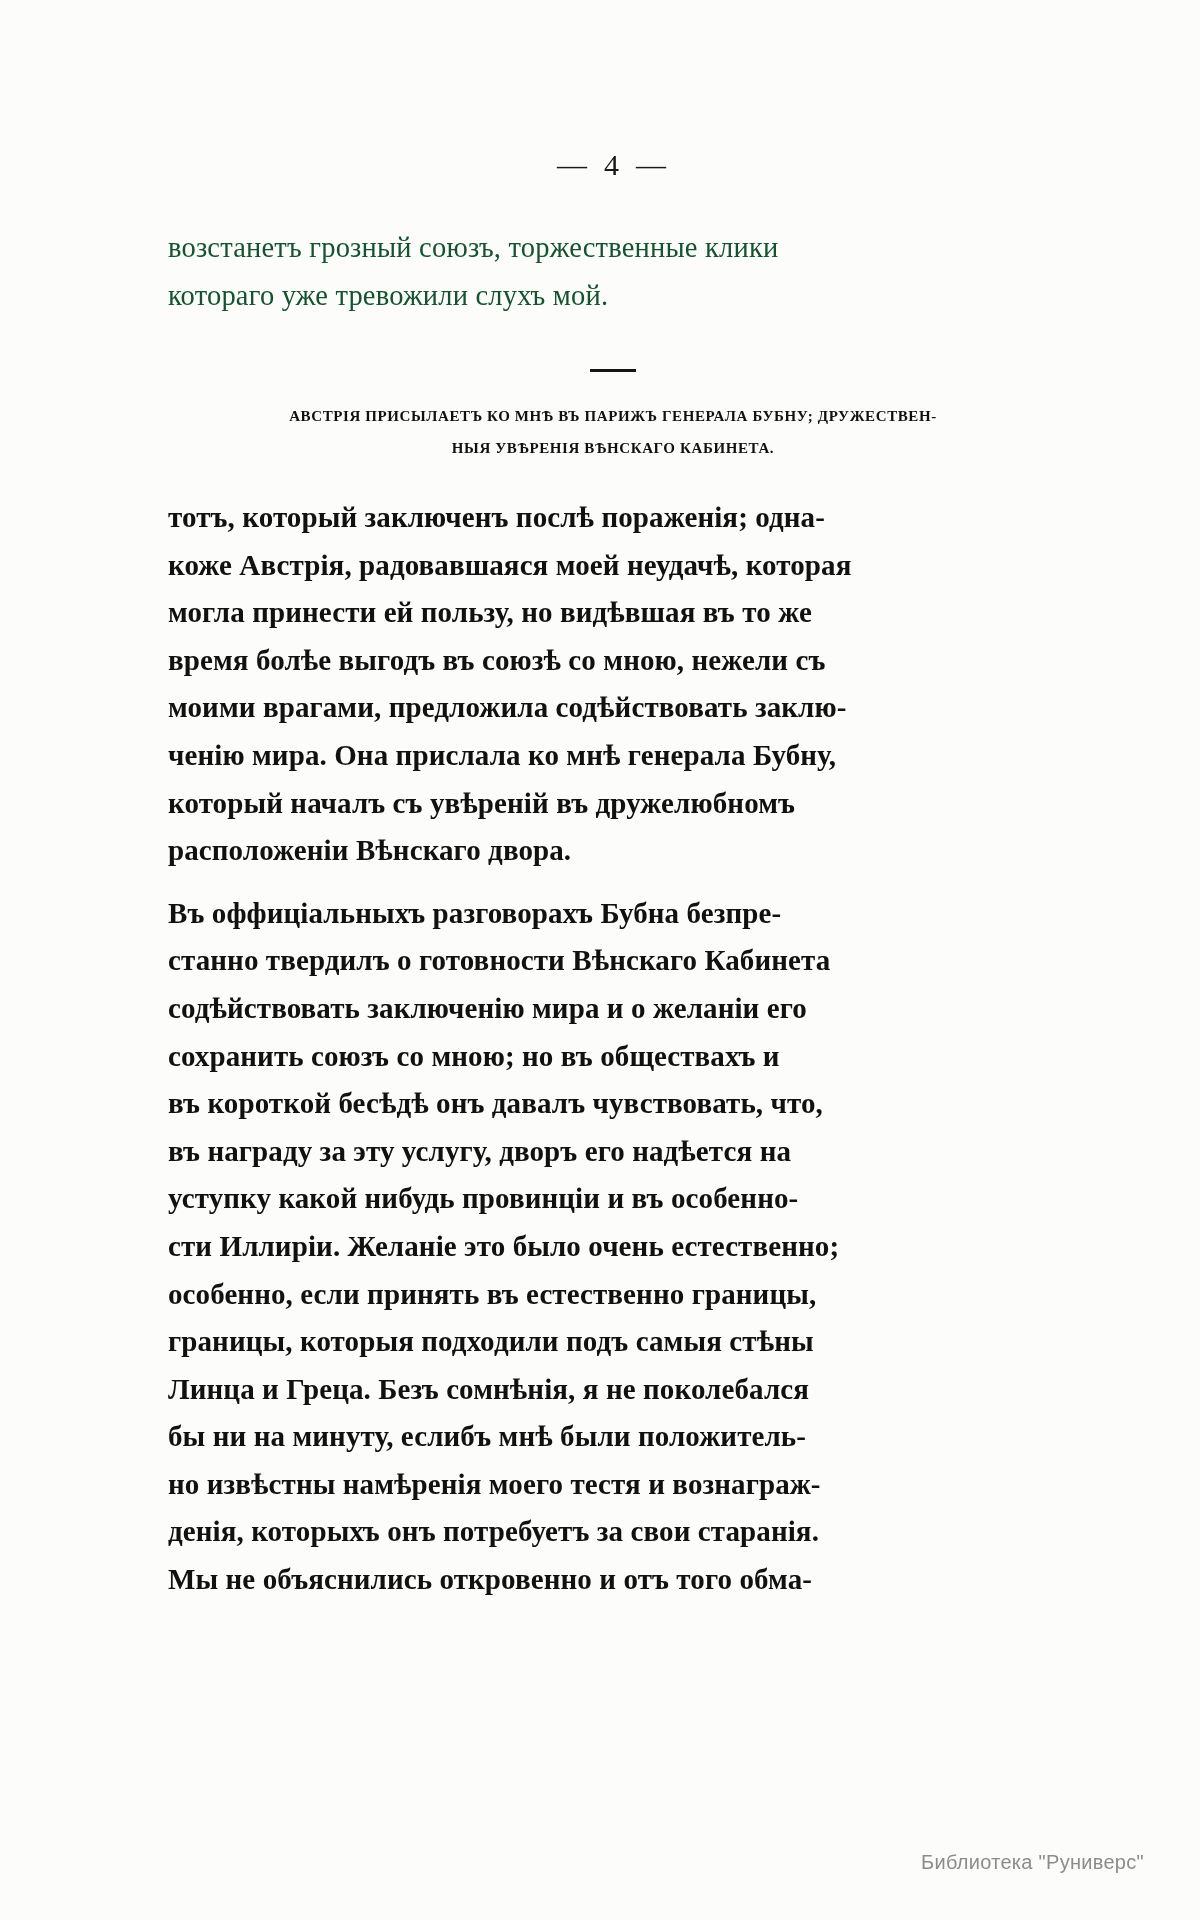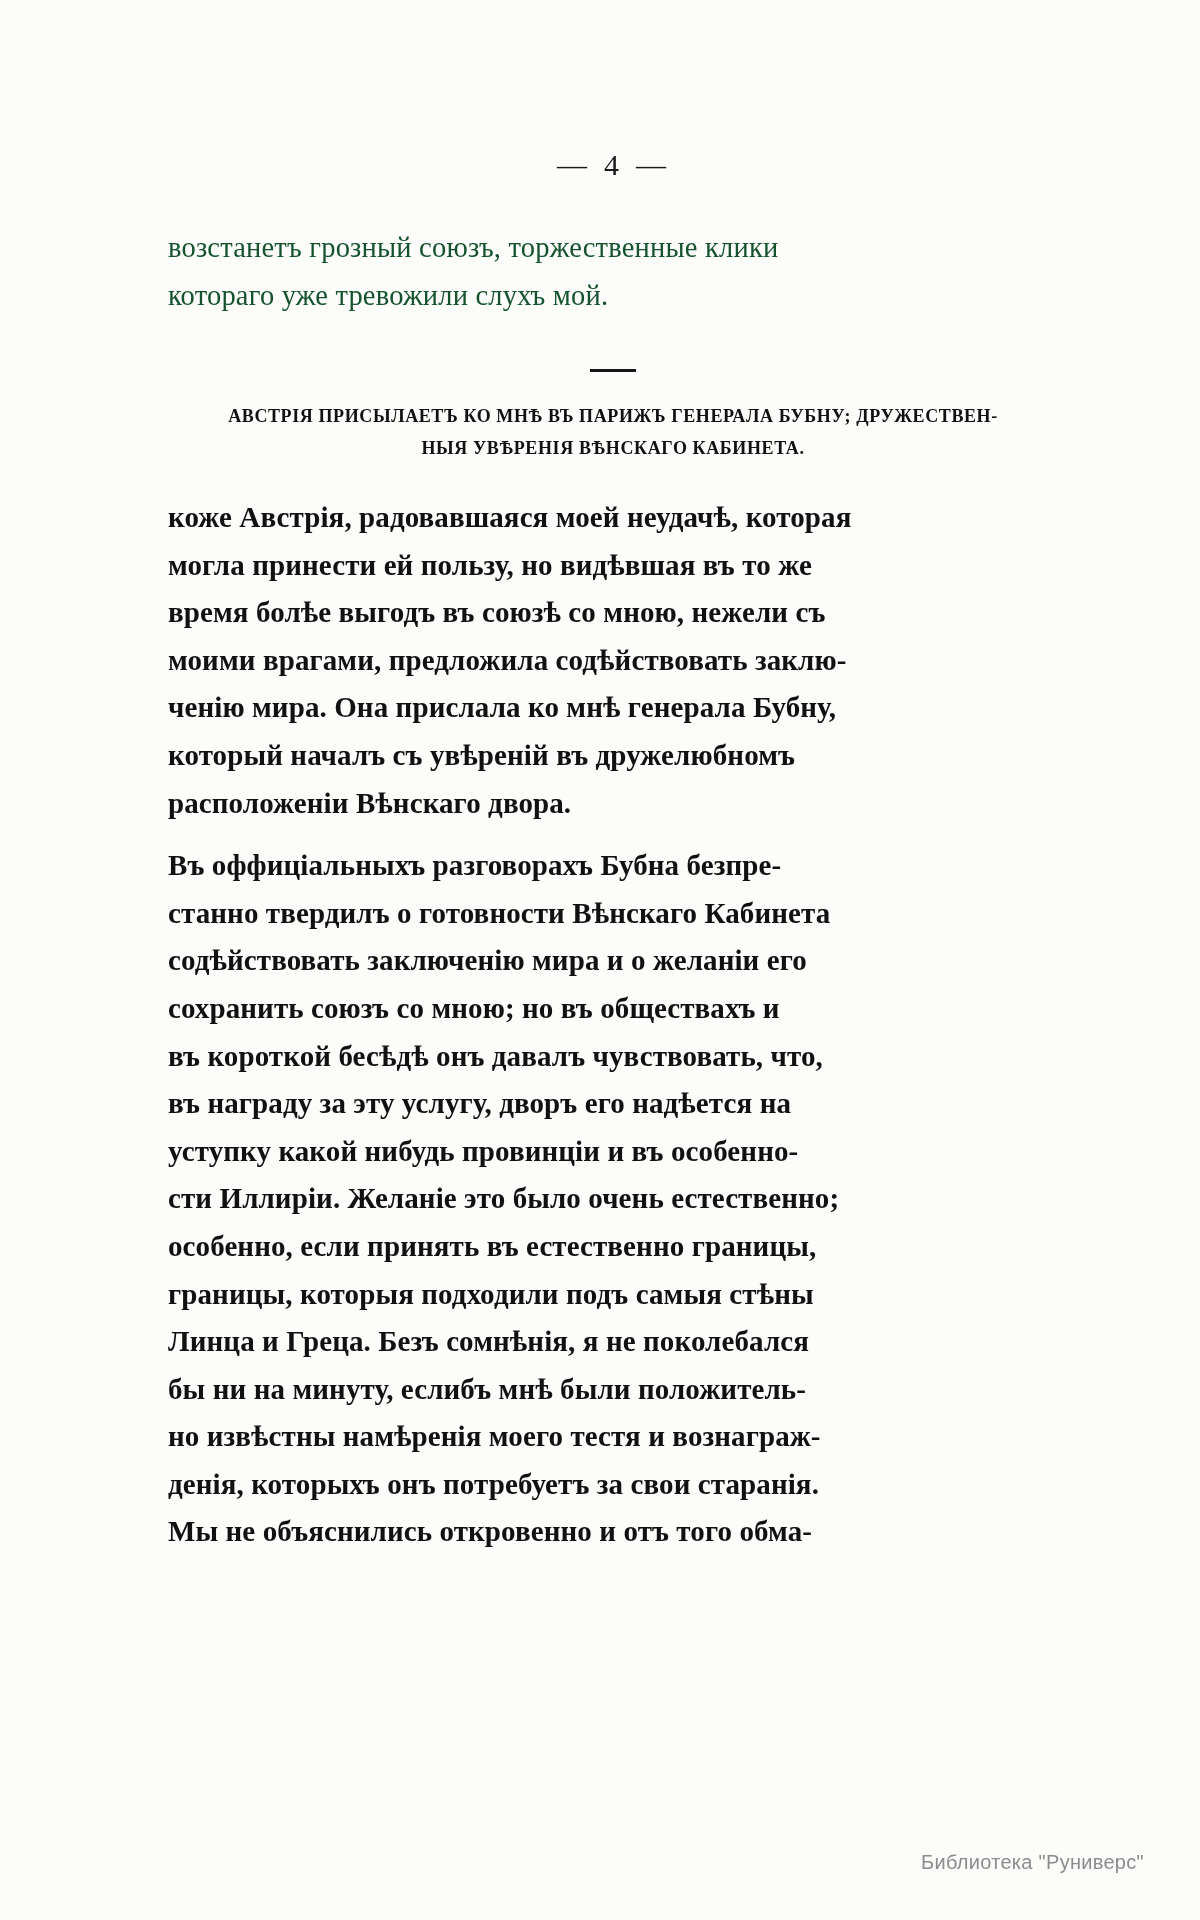--- a/index.html
+++ b/index.html
@@ -71,21 +71,21 @@
   .short-rule {
     display: inline-block;
     width: 46px;
     height: 3px;
     background: #161616;
     vertical-align: middle;
   }
   .section-head {
     text-align: center;
     font-family: "Liberation Serif", serif;
-    font-size: 18px;
+    font-size: 15px;
     font-weight: 700;
     letter-spacing: 0.6px;
     line-height: 32px;
     color: #111111;
     margin: 18px 0 16px 0;
     text-transform: uppercase;
   }
   .section-head .line {
     display: block;
   }
@@ -130,20 +130,21 @@
     <div class="rule-wrap">
       <span class="short-rule"></span>
     </div>
 
     <div class="section-head">
       <span class="line">Австрія присылаетъ ко мнѣ въ Парижъ генерала Бубну; дружествен-</span>
       <span class="line">ныя увѣренія вѣнскаго кабинета.</span>
     </div>
 
     <div class="body-block">
+      <span class="line">тотъ, который заключенъ послѣ пораженія; одна-</span>
       <span class="line">коже Австрія, радовавшаяся моей неудачѣ, которая</span>
       <span class="line">могла принести ей пользу, но видѣвшая въ то же</span>
       <span class="line">время болѣе выгодъ въ союзѣ со мною, нежели съ</span>
       <span class="line">моими врагами, предложила содѣйствовать заклю-</span>
       <span class="line">ченію мира. Она прислала ко мнѣ генерала Бубну,</span>
       <span class="line">который  началъ  съ увѣреній  въ  дружелюбномъ</span>
       <span class="line">расположеніи Вѣнскаго двора.</span>
     </div>
 
     <div class="body-block" style="margin-top:15px">

